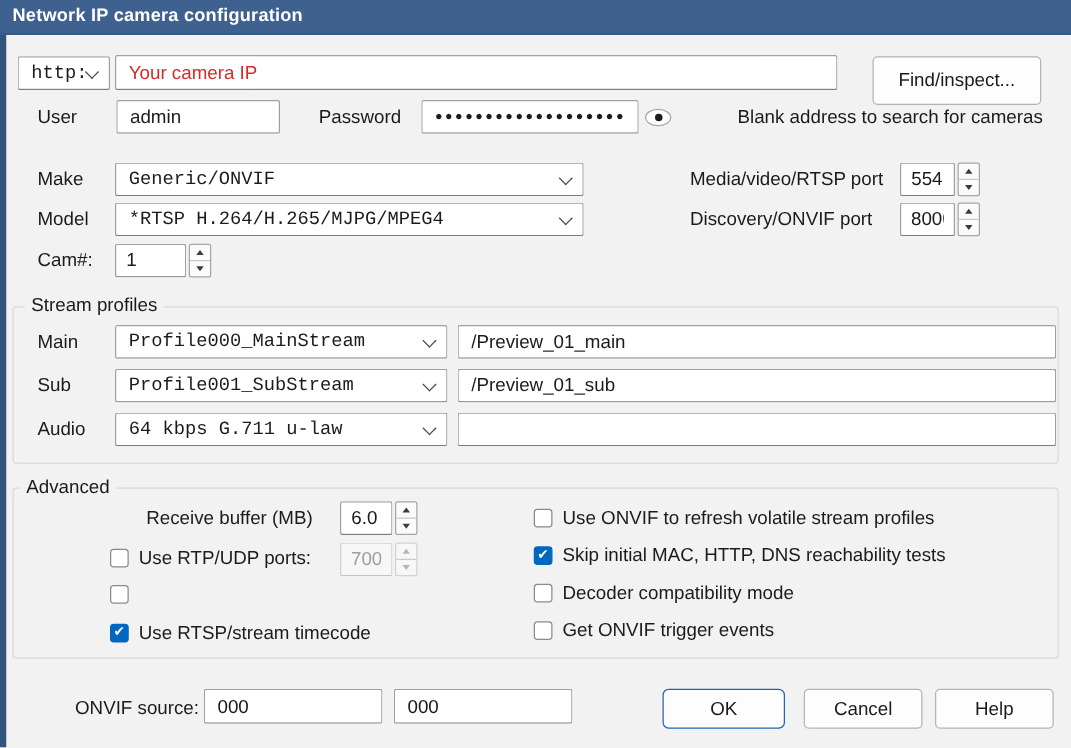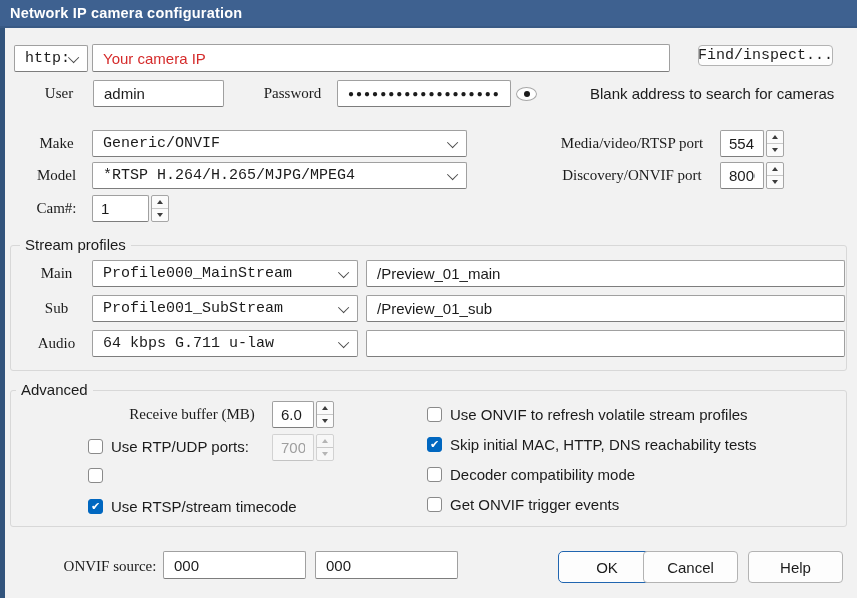--- a/index.html
+++ b/index.html
@@ -50,29 +50,29 @@
   .spin-btns .sb { flex:1; display:flex; align-items:center; justify-content:center; cursor:default; }
   .spin-btns .sb + .sb { border-top:1px solid #c9c9c9; }
   .tri-up { width:0; height:0; border-left:3.5px solid transparent; border-right:3.5px solid transparent; border-bottom:4.5px solid #3c3c3c; }
   .tri-dn { width:0; height:0; border-left:3.5px solid transparent; border-right:3.5px solid transparent; border-top:4.5px solid #3c3c3c; }
   .disabled .tri-up { border-bottom-color:#b5b5b5; }
   .disabled .tri-dn { border-top-color:#b5b5b5; }
   .spin-edit.disabled { color:#9e9e9e; background:#f7f7f7; border-color:#d2d2d2; border-bottom-color:#c3c3c3; }
   .spin-btns.disabled { border-color:#d2d2d2; background:#f7f7f7; }
 
   .label { white-space:nowrap; }
-  .r { text-align:center;font-family:Liberation Serif, serif; }
+  .r { text-align:left; }
 
   
   .btn {
     background:#fdfdfd; border:1px solid #b3b3b3; border-radius:4px;
     font-size:15px; color:#1b1b1b; display:flex; align-items:center; justify-content:center;
     font-family:"Liberation Sans", sans-serif; cursor:default;
   }
-  .btn.default { border:1.6px solid #2065b0; border-radius:5px;margin-left:28px; }
+  .btn.default { border:1.6px solid #2065b0; border-radius:5px; }
 
   
   .group { border:1px solid #d8d8d8; border-radius:3px; }
   .group-label { background:#f2f2f2; padding:0 5px; font-size:15px; }
 
   
   .cb-row { display:flex; align-items:center; gap:8px; }
   .cb {
     width:15px; height:15px; flex:0 0 auto;
     border:1px solid #8a8a8a; border-radius:3px; background:#ffffff;
@@ -97,21 +97,21 @@
 <div class="abs titlebar">
   <span class="title">Network IP camera configuration</span>
 </div>
 <div class="abs left-strip"></div>
 
 <div class="abs combo" style="left:14px; top:45px; width:74px; height:27px;">
   <span class="cval">http://</span>
   <span class="chev"></span>
 </div>
 <input class="abs tfield" style="left: 92px; top: 44px; width: 578px; height: 28px;" placeholder="Your camera IP">
-<div class="abs btn" style="left:698px; top:45px; width:135px; height:21px;font-family:Liberation Mono, monospace;">Find/inspect...</div>
+<div class="abs btn" style="left:698px; top:45px; width:135px; height:39px;">Find/inspect...</div>
 
 <span class="abs label r" style="left:30px; top:85px; width:58px;">User</span>
 <input class="abs tfield" style="left: 93px; top: 80px; width: 131px; height: 27px;" value="admin">
 <span class="abs label r" style="left:255px; top:85px; width:75px;">Password</span>
 <input class="abs tfield pwd" style="left: 337px; top: 80px; width: 174px; height: 27px;" value="●●●●●●●●●●●●●●●●●●●">
 <span class="abs eye" style="left:516px; top:87px;">
   <span class="pupil"></span>
 </span>
 <span class="abs label" style="left:590px; top:85px;">Blank address to search for cameras</span>
 

